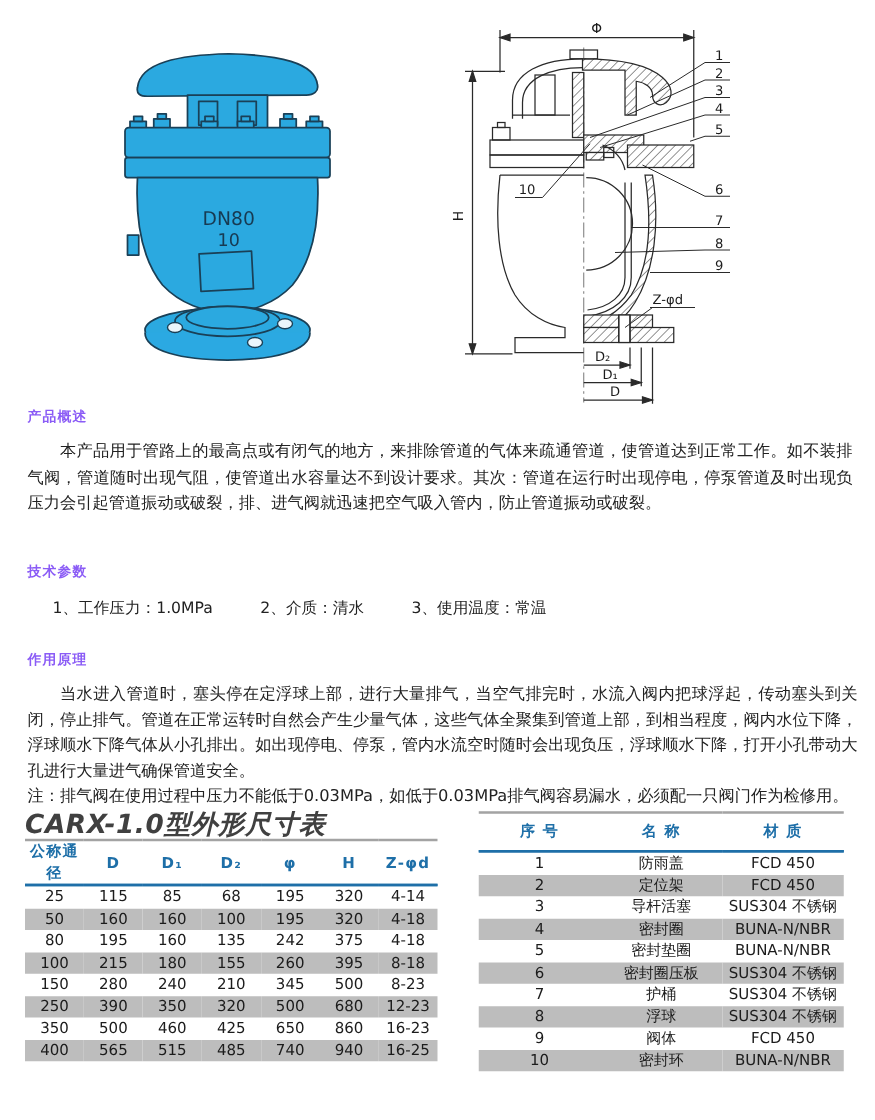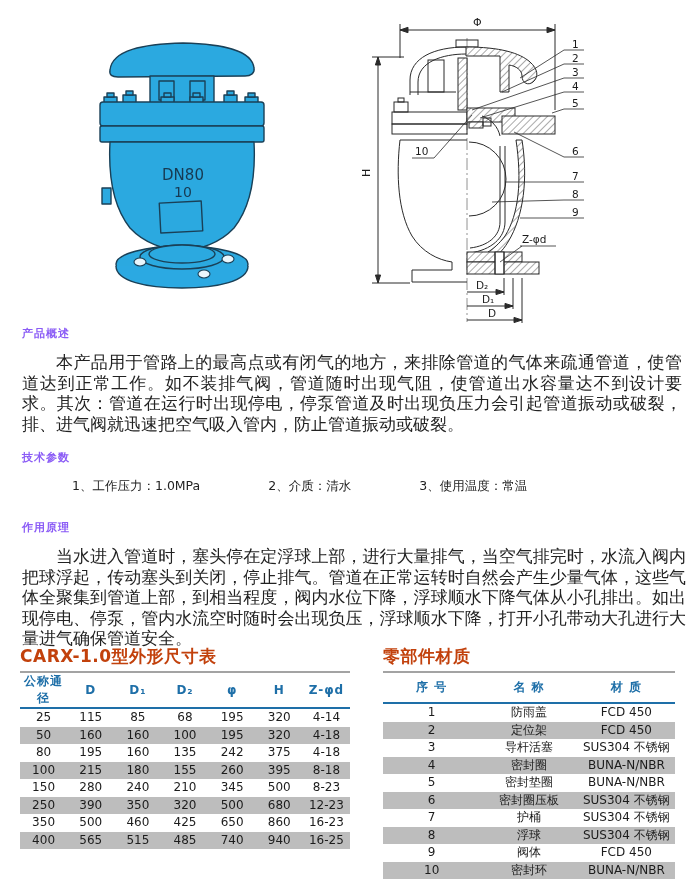--- a/index.html
+++ b/index.html
@@ -9,37 +9,37 @@
     font-family:"DejaVu Sans","Liberation Sans",sans-serif;
     color:#1a1a1a; overflow:hidden;
   }
   
   .valve-fig { position:absolute; left:98px; top:40px; width:170px; height:250px; }
   .section-fig { position:absolute; left:352px; top:0; width:300px; height:330px; }
   svg text { font-family:"DejaVu Sans","Liberation Sans",sans-serif; }
 
   
   .sec-title { position:absolute; left:22px; font-size:11px; font-weight:bold; color:#8b5cf6; letter-spacing:1px; }
-  .sec-body  { position:absolute; left:22px; width:660px; font-size:17px; line-height:20.5px;
+  .sec-body  { position:absolute; left:22px; width:660px; font-size:13px; line-height:20.5px;
                text-align:justify; color:#222; }
   .sec-body .indent { text-indent:2em; display:block; }
   #overview-title  { top:326px; }
   #overview-body   { top:352px; }
   #params-title    { top:450px; }
   .params-line     { position:absolute; left:42px; top:478px; font-size:12.5px; color:#222; }
-  .params-line span { margin-right:34px;margin-left:30px; }
+  .params-line span { margin-right:34px; }
   #principle-title { top:520px; }
   #principle-body  { top:546px; width:664px; }
   .note-line { display:block; }
 
   
   .tables-row { position:absolute; left:20px; top:645px; width:660px; display:flex; }
   .tbl-block-left  { width:330px; }
   .tbl-block-right { width:292px; margin-left:33px; }
-  .tbl-title { font-size:17px; font-weight:bold; color:#c2410c; height:22px; letter-spacing:0.5px; }
+  .tbl-title { font-size:21px; font-weight:bold; color:#404040; height:22px; letter-spacing:0.5px;font-style:italic; }
   table.dtable { width:100%; border-collapse:collapse; table-layout:fixed; margin-top:4px;
                  border-top:2px solid #a3a3a3; font-size:12px; }
   table.dtable th { color:#1E6FA8; font-weight:bold; height:31px; border-bottom:2px solid #1E6FA8;
                     text-align:center; font-size:12px; letter-spacing:1px; }
   table.dtable td { height:17.5px; line-height:17.5px; text-align:center; color:#1c1c1c; padding:0; }
   table.dtable tbody tr:nth-child(even) { background:#BDBDBD; }
 </style>
 </head>
 <body>
 
@@ -223,20 +223,21 @@
   <div class="sec-title" id="params-title">技术参数</div>
   <div class="params-line">
     <span>1、工作压力：1.0MPa</span>
     <span>2、介质：清水</span>
     <span>3、使用温度：常温</span>
   </div>
 
   <div class="sec-title" id="principle-title">作用原理</div>
   <div class="sec-body" id="principle-body">
     <span class="indent">当水进入管道时，塞头停在定浮球上部，进行大量排气，当空气排完时，水流入阀内把球浮起，传动塞头到关闭，停止排气。管道在正常运转时自然会产生少量气体，这些气体全聚集到管道上部，到相当程度，阀内水位下降，浮球顺水下降气体从小孔排出。如出现停电、停泵，管内水流空时随时会出现负压，浮球顺水下降，打开小孔带动大孔进行大量进气确保管道安全。</span>
+    <span class="note-line">注：排气阀在使用过程中压力不能低于0.03MPa，如低于0.03MPa排气阀容易漏水，必须配一只阀门作为检修用。</span>
   </div>
 
   <div class="tables-row">
     <div class="tbl-block-left">
       <div class="tbl-title">CARX-1.0型外形尺寸表</div>
       <table class="dtable">
           <thead>
             <tr>
               <th>公称通径</th>
               <th>D</th>
@@ -317,21 +318,20 @@
               <td>515</td>
               <td>485</td>
               <td>740</td>
               <td>940</td>
               <td>16-25</td>
             </tr>
           </tbody>
         </table>
     </div>
     <div class="tbl-block-right">
-      <div class="tbl-title">零部件材质</div>
       <table class="dtable">
           <thead>
             <tr>
               <th>序 号</th>
               <th>名 称</th>
               <th>材 质</th>
             </tr>
           </thead>
           <tbody>
             <tr>

